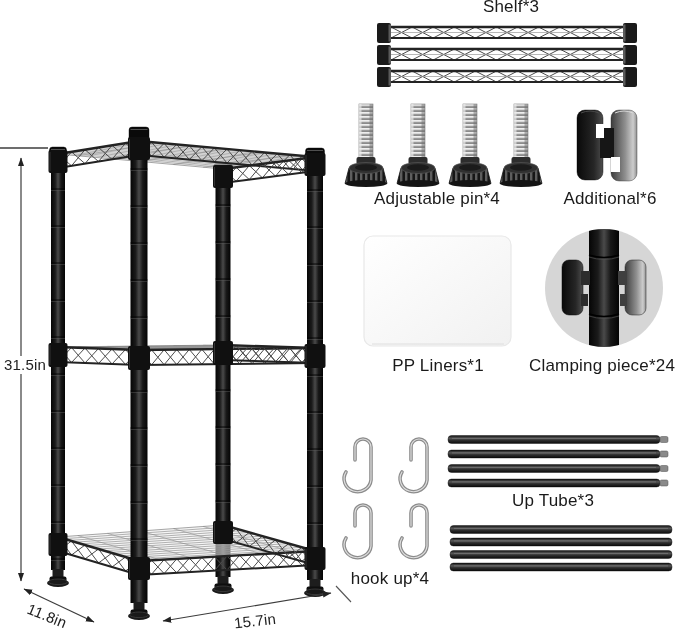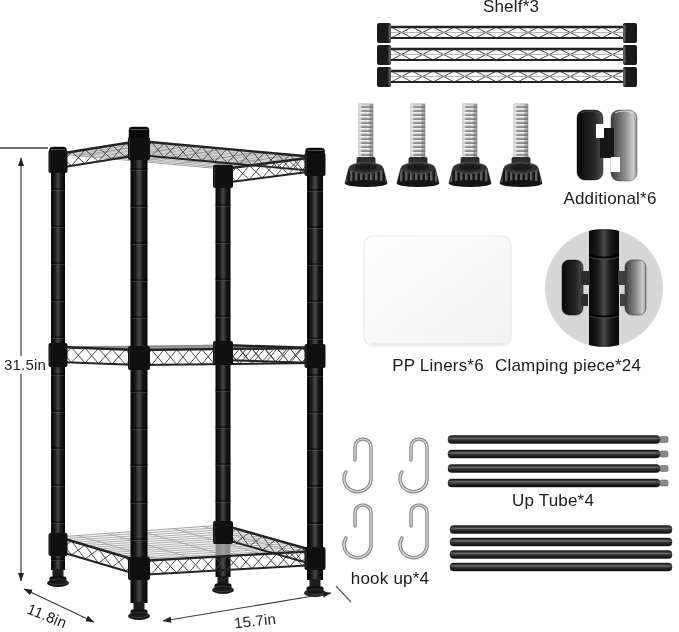--- a/index.html
+++ b/index.html
@@ -444,22 +444,23 @@
         <rect x="450" y="538" width="222" height="8" rx="3.5" fill="url(#tg)" stroke="#0b0b0b" stroke-width="0.4"></rect>
         <line x1="454" y1="540.9" x2="668" y2="540.9" stroke="#787878" stroke-width="0.9" opacity="0.85"></line>
         <rect x="450" y="550.5" width="222" height="8" rx="3.5" fill="url(#tg)" stroke="#0b0b0b" stroke-width="0.4"></rect>
         <line x1="454" y1="553.4" x2="668" y2="553.4" stroke="#787878" stroke-width="0.9" opacity="0.85"></line>
         <rect x="450" y="563" width="222" height="8" rx="3.5" fill="url(#tg)" stroke="#0b0b0b" stroke-width="0.4"></rect>
         <line x1="454" y1="565.9" x2="668" y2="565.9" stroke="#787878" stroke-width="0.9" opacity="0.85"></line>
       </g>
     </svg>
 
   <div class="lbl" style="left:511px;top:-2px">Shelf*3</div>
+  <div class="lbl" style="left:437px;top:190px">Adjustable pin*4</div>
   <div class="lbl" style="left:610px;top:190px">Additional*6</div>
-  <div class="lbl" style="left:438px;top:357px">PP Liners*6</div>
-  <div class="lbl" style="left:568px;top:357px">Clamping piece*24</div>
-  <div class="lbl" style="left:553px;top:492px">Up Tube*4</div>
+  <div class="lbl" style="left:438px;top:357px">PP Liners*1</div>
+  <div class="lbl" style="left:602px;top:357px">Clamping piece*24</div>
+  <div class="lbl" style="left:553px;top:492px">Up Tube*3</div>
   <div class="lbl" style="left:390px;top:570px">hook up*4</div>
 
   <div class="lbl dim dim-h" style="left:2px;top:356px">31.5in</div>
   <div class="lbl dim dim-rot" style="left:47px;top:616px">11.8in</div>
   <div class="lbl dim dim-rot2" style="left:255px;top:621px">15.7in</div>
 </div>
 
 </body></html>

